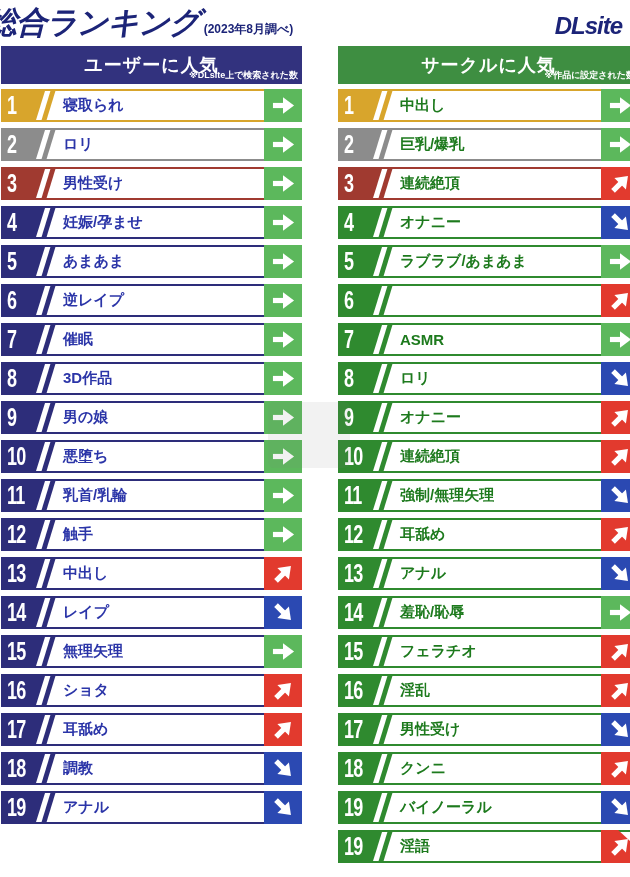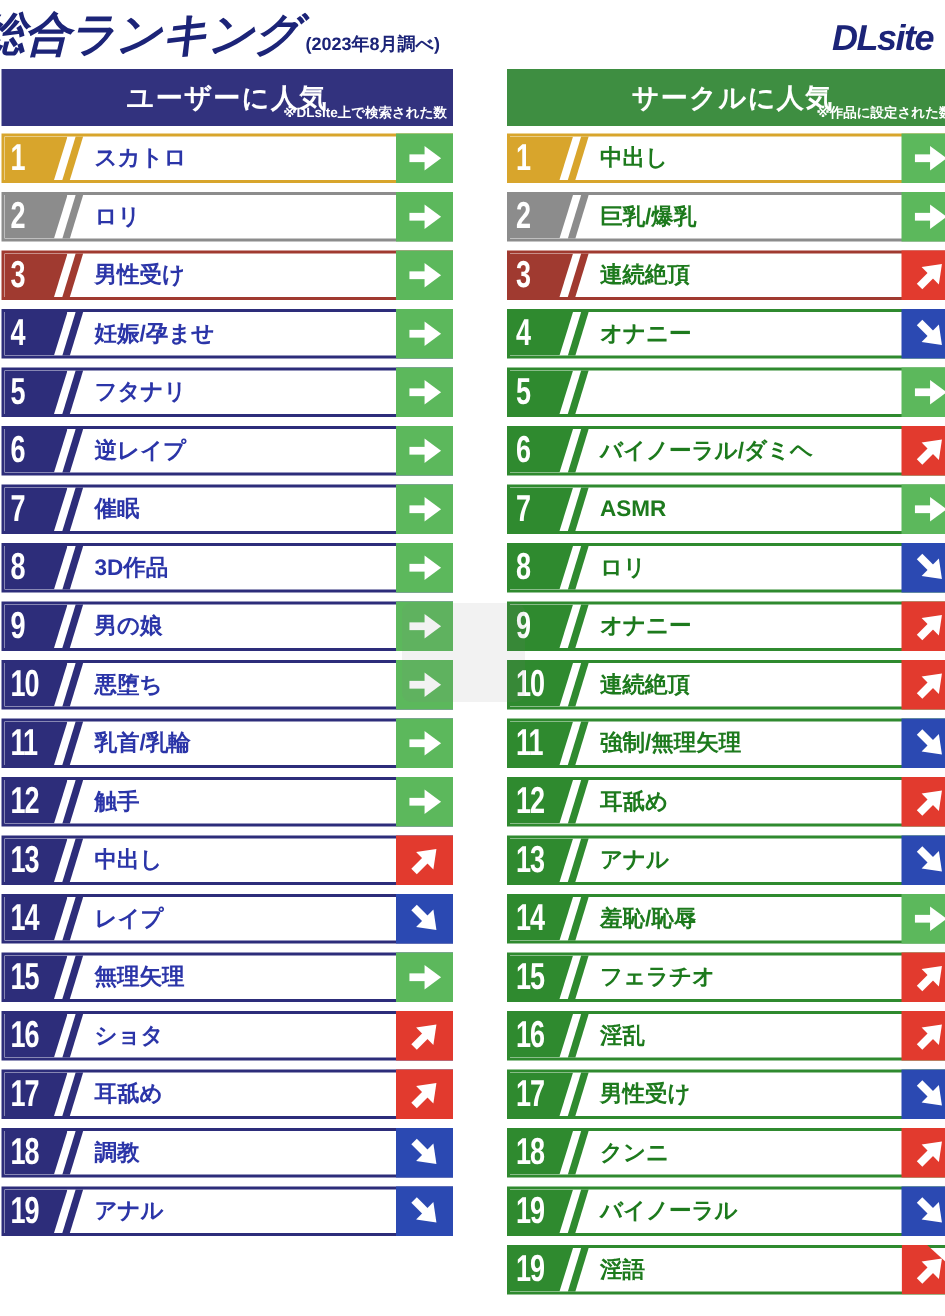--- a/index.html
+++ b/index.html
@@ -85,21 +85,21 @@
   <div class="colheader">
     <span class="colheader-title">ユーザーに人気</span>
     <span class="colheader-note">※DLsite上で検索された数</span>
   </div>
   <div class="rows" id="rows-0">
       <div class="row" style="--tier: #D8A52C; --labelcolor: #2B35A8;">
         <div class="num">
           <span>1</span>
         </div>
         <div class="slash"></div>
-        <div class="label">スカトロ</div>
+        <div class="label">寝取られ</div>
         <div class="arrow flat">
           <svg viewBox="0 0 24 24" width="23" height="23" xmlns="http://www.w3.org/2000/svg">
             <rect x="1" y="9.3" width="13" height="5.4" fill="#fff"></rect>
             <polygon points="11.5,3.5 23,12 11.5,20.5" fill="#fff"></polygon>
           </svg>
         </div>
       </div>
       <div class="row" style="--tier: #8C8C8C; --labelcolor: #2B35A8;">
         <div class="num">
           <span>2</span>
@@ -137,21 +137,21 @@
             <rect x="1" y="9.3" width="13" height="5.4" fill="#fff"></rect>
             <polygon points="11.5,3.5 23,12 11.5,20.5" fill="#fff"></polygon>
           </svg>
         </div>
       </div>
       <div class="row" style="--tier: #2D2D7A; --labelcolor: #2B35A8;">
         <div class="num">
           <span>5</span>
         </div>
         <div class="slash"></div>
-        <div class="label">フタナリ</div>
+        <div class="label">あまあま</div>
         <div class="arrow flat">
           <svg viewBox="0 0 24 24" width="23" height="23" xmlns="http://www.w3.org/2000/svg">
             <rect x="1" y="9.3" width="13" height="5.4" fill="#fff"></rect>
             <polygon points="11.5,3.5 23,12 11.5,20.5" fill="#fff"></polygon>
           </svg>
         </div>
       </div>
       <div class="row" style="--tier: #2D2D7A; --labelcolor: #2B35A8;">
         <div class="num">
           <span>6</span>
@@ -393,33 +393,33 @@
             <rect x="1" y="9.3" width="13" height="5.4" fill="#fff"></rect>
             <polygon points="11.5,3.5 23,12 11.5,20.5" fill="#fff"></polygon>
           </svg>
         </div>
       </div>
       <div class="row" style="--tier: #2F8A2F; --labelcolor: #1D7A1D;">
         <div class="num">
           <span>5</span>
         </div>
         <div class="slash"></div>
+        <div class="label">ラブラブ/あまあま</div>
         <div class="arrow flat">
           <svg viewBox="0 0 24 24" width="23" height="23" xmlns="http://www.w3.org/2000/svg">
             <rect x="1" y="9.3" width="13" height="5.4" fill="#fff"></rect>
             <polygon points="11.5,3.5 23,12 11.5,20.5" fill="#fff"></polygon>
           </svg>
         </div>
       </div>
       <div class="row" style="--tier: #2F8A2F; --labelcolor: #1D7A1D;">
         <div class="num">
           <span>6</span>
         </div>
         <div class="slash"></div>
-        <div class="label">バイノーラル/ダミヘ</div>
         <div class="arrow up">
           <svg viewBox="0 0 24 24" width="23" height="23" xmlns="http://www.w3.org/2000/svg">
             <rect x="1" y="9.3" width="13" height="5.4" fill="#fff"></rect>
             <polygon points="11.5,3.5 23,12 11.5,20.5" fill="#fff"></polygon>
           </svg>
         </div>
       </div>
       <div class="row" style="--tier: #2F8A2F; --labelcolor: #1D7A1D;">
         <div class="num">
           <span>7</span>

